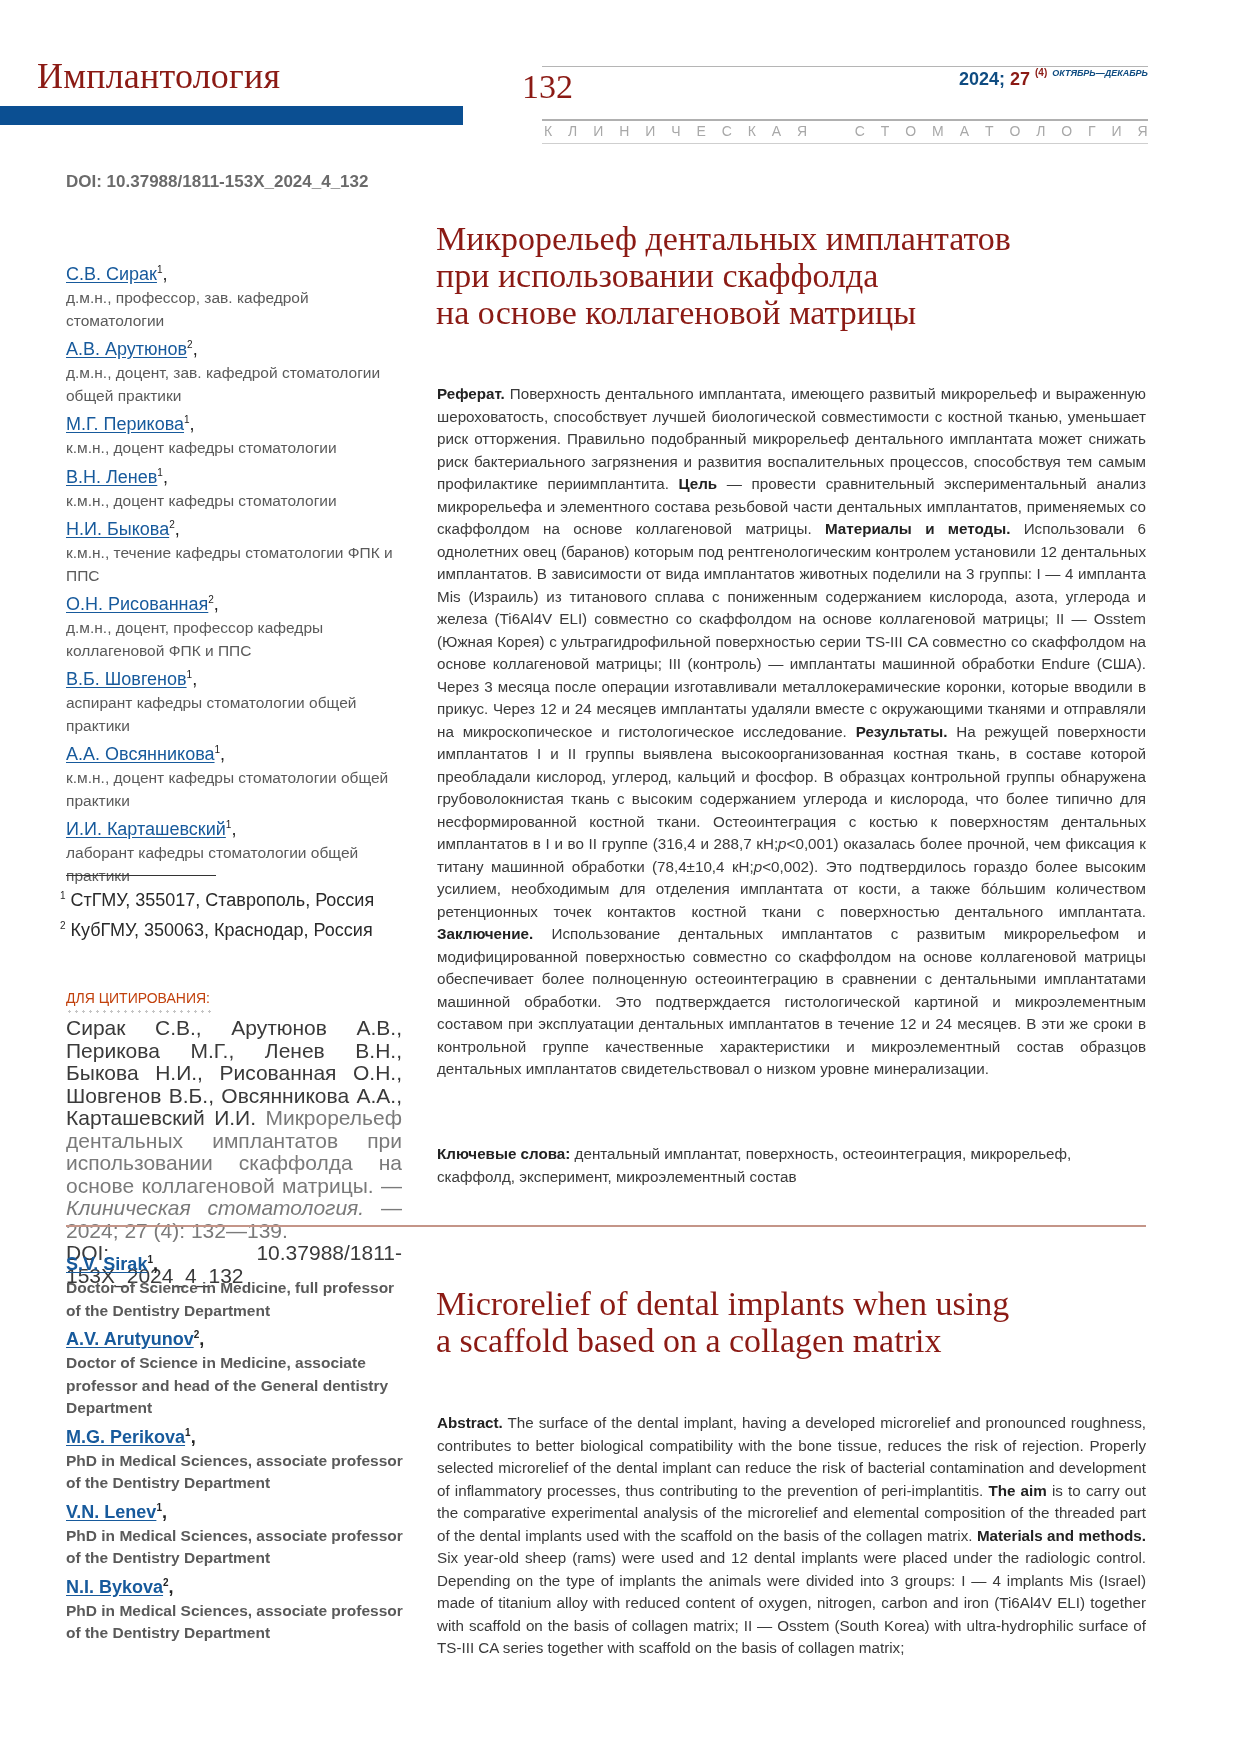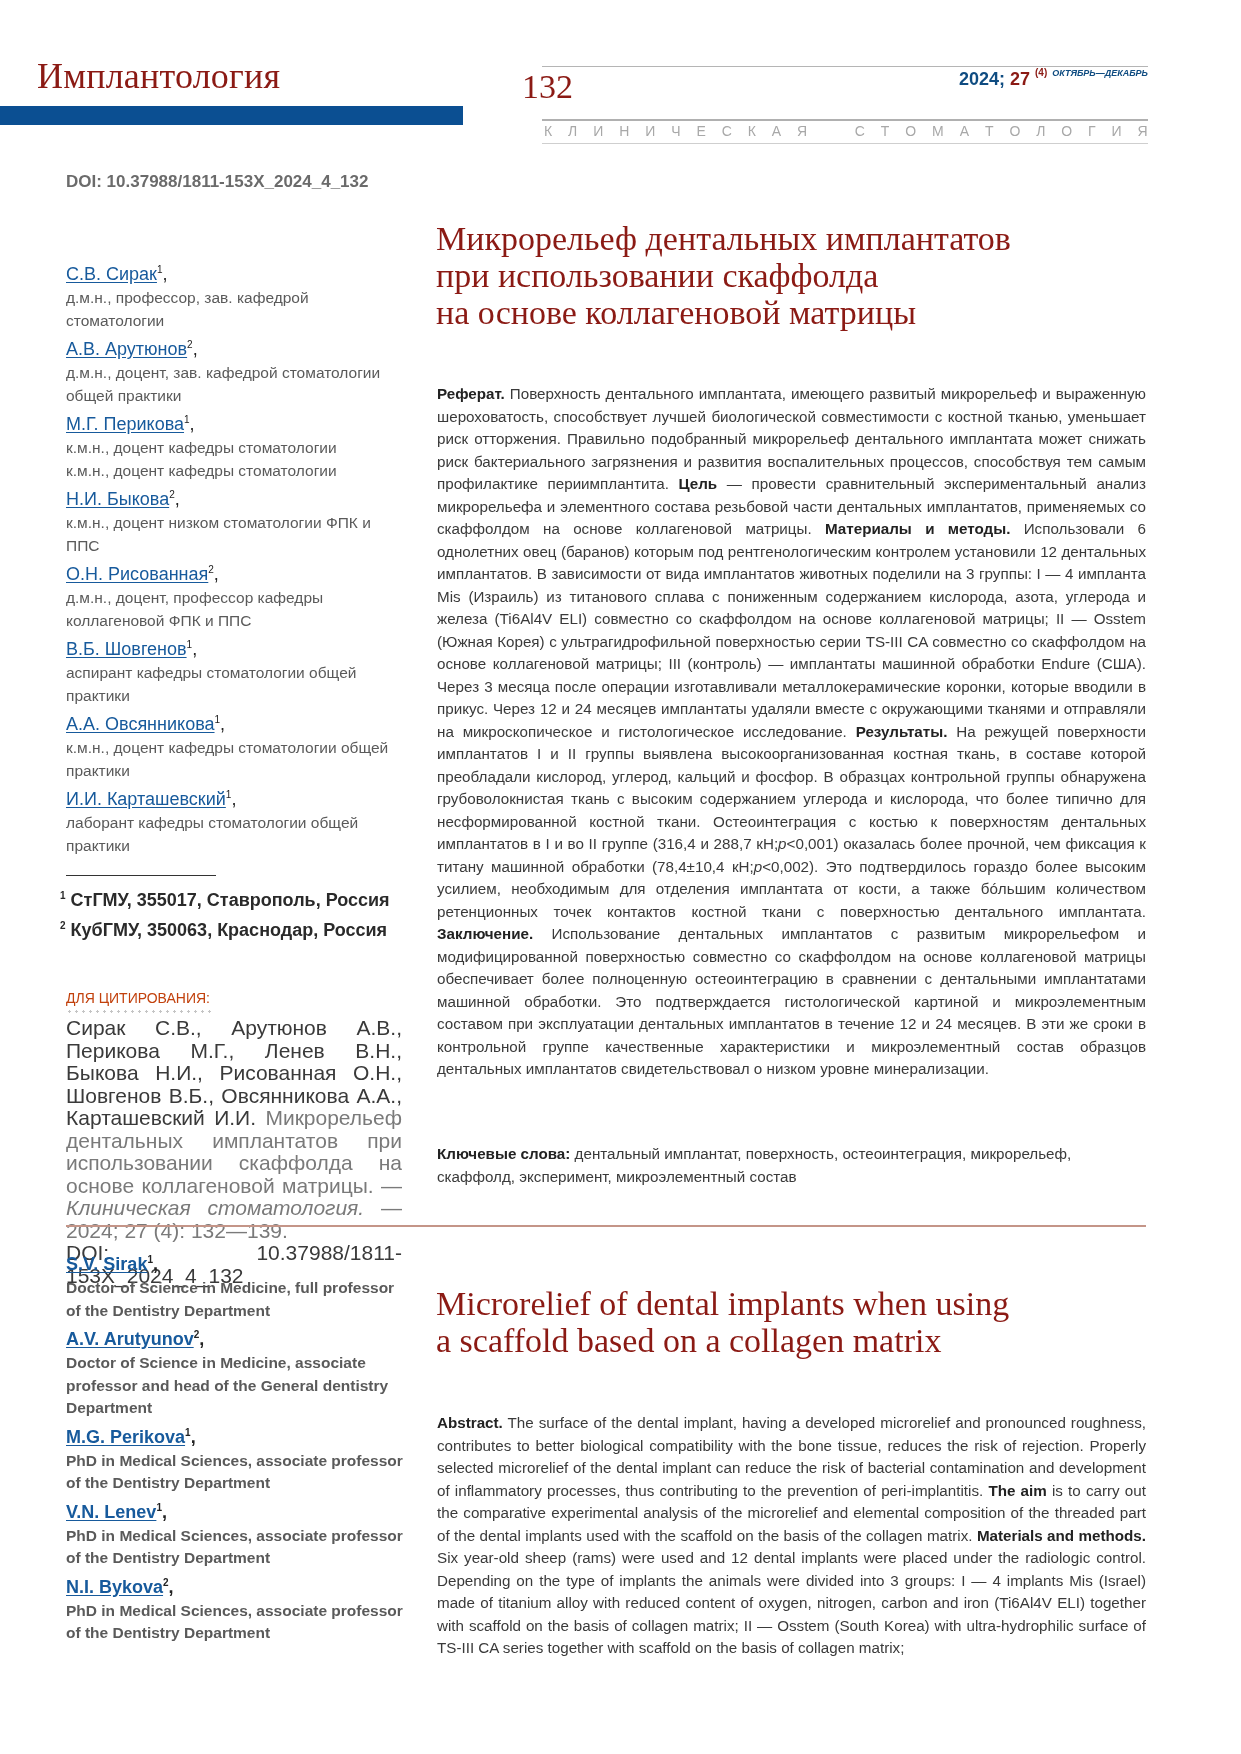--- a/index.html
+++ b/index.html
@@ -25,21 +25,21 @@
 
     
     .authors { left: 66px; width: 340px; font-size: 15.5px; line-height: 22.5px; margin-top: 30px; }
     .author-name { color: #175a9c; font-size: 18px; line-height: 25px; }
     .author-name a { color: #175a9c; text-decoration: underline; text-underline-offset: 2px; }
     .author-name sup { font-size: 10px; color: #222; }
     .author-name .comma { color: #222; }
     .author-title { color: #5a5a5a; }
 
     .aff-rule { left: 66px; top: 875px; width: 150px; height: 1px; background: #333; }
-    .affs { left: 60px; top: 883px; font-size: 18px; line-height: 25px; color: #2a2a2a; font-weight: bold; }
+    .affs { left: 60px; top: 883px; font-size: 18px; line-height: 25px; color: #2a2a2a; }
     .affs sup { font-size: 10px; }
 
     .cite-head { left: 66px; top: 990px; font-size: 14px; font-weight: normal; color: #c2410c; }
     .cite-dots { left: 66px; top: 1010px; width: 146px; height: 3px; background-image: radial-gradient(circle, #c4c4c4 1.2px, transparent 1.4px); background-size: 7px 3px; }
     .cite-body { left: 66px; top: 1017px; width: 336px; font-size: 21px; line-height: 22.5px; color: #3a3a3a; text-align: justify; }
     .cite-body .light { color: #7a7a7a; }
     .cite-body .ital { font-style: italic; color: #7a7a7a; }
 
     
     .title-ru { left: 436px; top: 220px; width: 700px; font-family: "Liberation Serif", serif; font-size: 34px; line-height: 37px; color: #8b1a14; }
@@ -100,23 +100,24 @@
 
 <div class="abs doi-top">DOI: 10.37988/1811-153X_2024_4_132</div>
 
 <div class="abs authors" style="top:227px;" id="authors-ru">
     <div class="author-name"><a>С.В. Сирак</a><sup>1</sup><span class="comma">,</span></div>
     <div class="author-title">д.м.н., профессор, зав. кафедрой стоматологии</div>
     <div class="author-name"><a>А.В. Арутюнов</a><sup>2</sup><span class="comma">,</span></div>
     <div class="author-title">д.м.н., доцент, зав. кафедрой стоматологии общей практики</div>
     <div class="author-name"><a>М.Г. Перикова</a><sup>1</sup><span class="comma">,</span></div>
     <div class="author-title">к.м.н., доцент кафедры стоматологии</div>
+    <div class="author-name"><a>В.Н. Ленев</a><sup>1</sup><span class="comma">,</span></div>
     <div class="author-title">к.м.н., доцент кафедры стоматологии</div>
     <div class="author-name"><a>Н.И. Быкова</a><sup>2</sup><span class="comma">,</span></div>
-    <div class="author-title">к.м.н., доцент низком стоматологии ФПК и ППС</div>
+    <div class="author-title">к.м.н., течение кафедры стоматологии ФПК и ППС</div>
     <div class="author-name"><a>О.Н. Рисованная</a><sup>2</sup><span class="comma">,</span></div>
     <div class="author-title">д.м.н., доцент, профессор кафедры коллагеновой ФПК и ППС</div>
     <div class="author-name"><a>В.Б. Шовгенов</a><sup>1</sup><span class="comma">,</span></div>
     <div class="author-title">аспирант кафедры стоматологии общей практики</div>
     <div class="author-name"><a>А.А. Овсянникова</a><sup>1</sup><span class="comma">,</span></div>
     <div class="author-title">к.м.н., доцент кафедры стоматологии общей практики</div>
     <div class="author-name"><a>И.И. Карташевский</a><sup>1</sup><span class="comma">,</span></div>
     <div class="author-title">лаборант кафедры стоматологии общей практики</div>
   </div>
 

